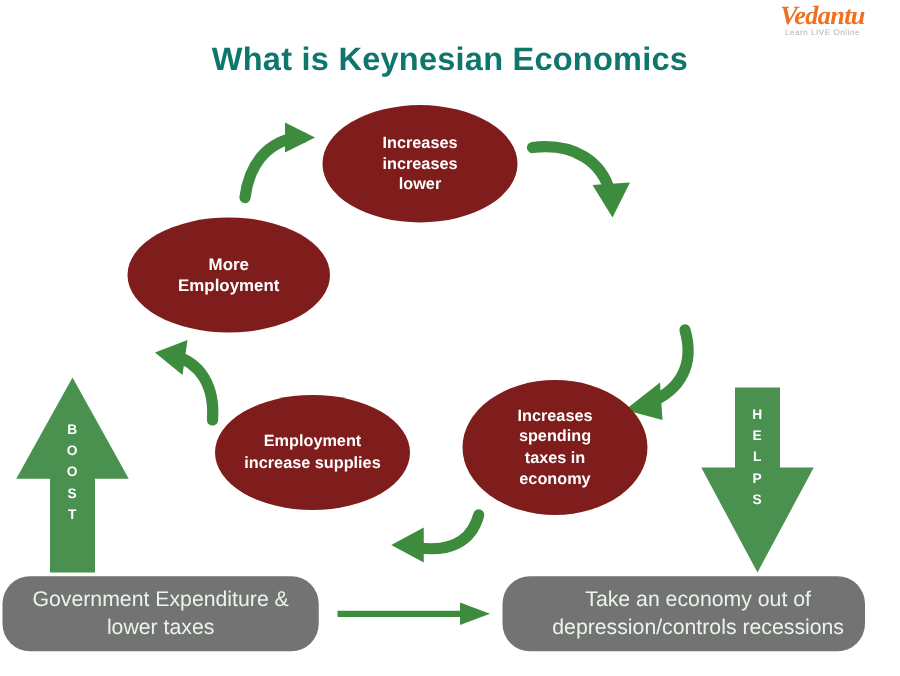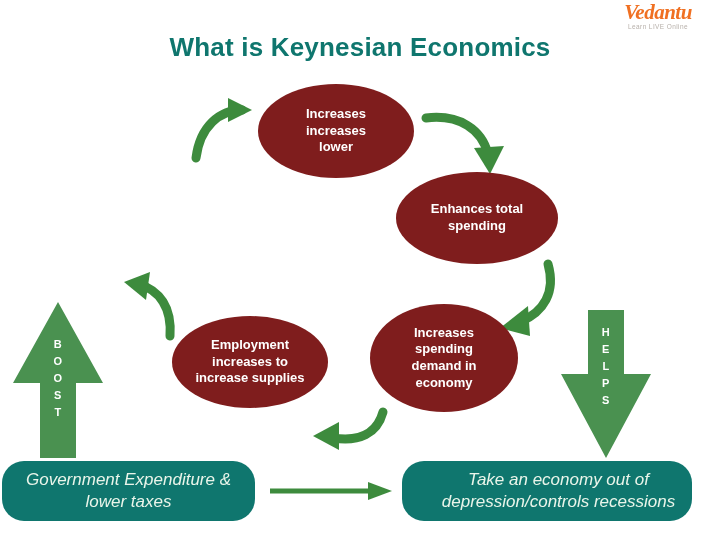--- a/index.html
+++ b/index.html
@@ -57,24 +57,24 @@
     color:#ffffff;font-weight:bold;font-size:11px;
     letter-spacing:0.5px;text-align:center;line-height:17px;
   }
   #arrow-boost{left:12px;top:300px;width:92px;height:160px;}
   #arrow-boost .vlabel{top:36px;}
   #arrow-helps{left:560px;top:308px;width:92px;height:152px;}
   #arrow-helps .vlabel{top:16px;}
 
   
   .pill{
-    position:absolute;background:#0f766e;color:#eaf5ea;
+    position:absolute;background:#737373;color:#eaf5ea;
     border-radius:22px;display:flex;align-items:center;justify-content:center;
     text-align:center;box-sizing:border-box;padding:4px 10px;
-    font-size:17px;line-height:1.32;font-style:italic;
+    font-size:17px;line-height:1.32;
   }
   #pill-left{left:2px;top:461px;width:253px;height:60px;}
   #pill-right{left:402px;top:461px;width:290px;height:60px;padding-left:33px;}
 </style>
 </head>
 <body>
 
 <div id="canvas">
 
   <div class="logo">
@@ -110,44 +110,43 @@
   </svg>
 
   <div class="node" id="node-purchasing">
     <div>
       <span>Increases</span>
       <span>increases</span>
       <span>lower</span>
     </div>
   </div>
 
-  <div class="node" id="node-spending">
-    <div>
-      <span>Enhances total</span>
-      <span>spending</span>
-    </div>
-  </div>
 
   <div class="node" id="node-demand">
     <div>
       <span>Increases</span>
       <span>spending</span>
-      <span>demand in</span>
+      <span>taxes in</span>
       <span>economy</span>
     </div>
   </div>
 
   <div class="node" id="node-production">
     <div>
       <span>Employment</span>
-      <span>increases to</span>
       <span>increase supplies</span>
     </div>
   </div>
 
+  <div class="node" id="node-employment">
+    <div>
+      <span>More</span>
+      <span>Employment</span>
+    </div>
+  </div>
 
   <div class="block-arrow" id="arrow-boost">
     <svg width="92" height="160" viewBox="0 0 92 160">
       <polygon points="46,2 91,83 64,83 64,158 28,158 28,83 1,83" fill="#4a9150"></polygon>
     </svg>
     <div class="vlabel">
       <span>B</span><br>
       <span>O</span><br>
       <span>O</span><br>
       <span>S</span><br>

